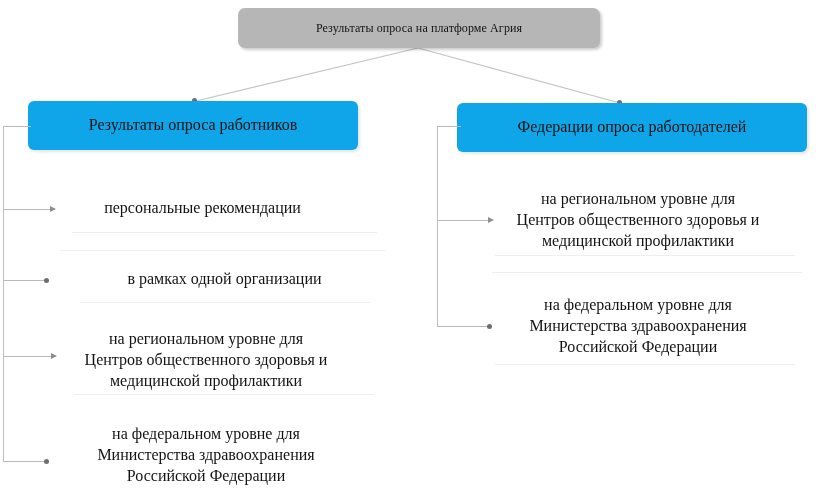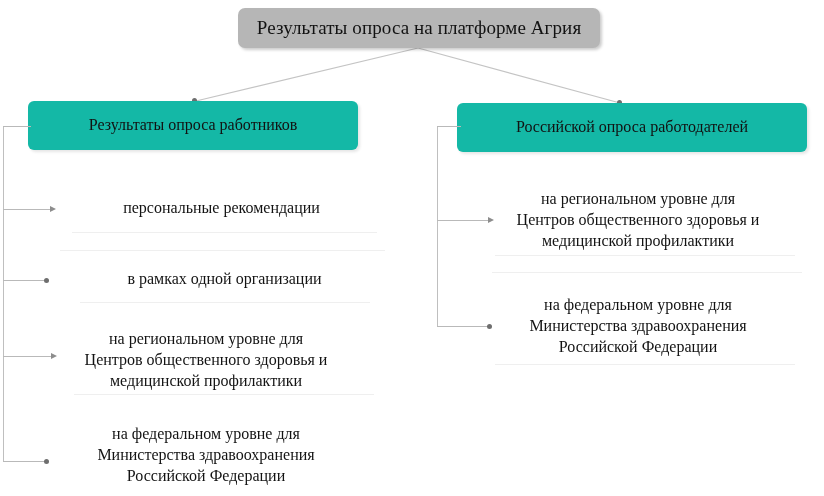--- a/index.html
+++ b/index.html
@@ -25,26 +25,26 @@
     justify-content: center;
     text-align: center;
     box-sizing: border-box;
     line-height: 1.18;
   }
 
   .node.root {
     background: #b6b6b6;
     border-radius: 7px;
     box-shadow: 2px 2px 3px rgba(0,0,0,0.20);
-    font-size: 19px;
+    font-size: 12px;
     letter-spacing: 0.1px;
   }
 
   .node.branch {
-    background: #14b8a6;
+    background: #0ea5e9;
     border-radius: 6px;
     box-shadow: 2px 2px 3px rgba(0,0,0,0.10);
     font-size: 16px;
   }
 
   
   .leaf {
     position: absolute;
     text-align: center;
     box-sizing: border-box;
@@ -108,21 +108,21 @@
 
   <div class="node root" style="left:238px; top:8px; width:362px; height:40px;">
     <span>Результаты опроса на платформе Агрия</span>
   </div>
 
   <div class="node branch" style="left:28px; top:101px; width:330px; height:49px;">
     <span>Результаты опроса работников</span>
   </div>
 
   <div class="node branch" style="left:457px; top:103px; width:350px; height:49px;">
-    <span>Российской опроса работодателей</span>
+    <span>Федерации опроса работодателей</span>
   </div>
 
   <div class="vline" style="left:3px; top:126px; height:335px;"></div>
   <div class="hline" style="left:3px; top:126px; width:28px;"></div>
 
   <div class="hline" style="left:3px; top:209px; width:50px;"></div>
   <div class="arrow" style="left:50px; top:206px;"></div>
 
   <div class="hline" style="left:3px; top:280px; width:44px;"></div>
   <div class="dot" style="left:44px; top:278px;"></div>
@@ -143,21 +143,21 @@
   <div class="dot" style="left:487px; top:324px;"></div>
 
   <div class="sep" style="left:72px; top:232px; width:305px;"></div>
   <div class="sep" style="left:60px; top:250px; width:325px;"></div>
   <div class="sep" style="left:80px; top:302px; width:290px;"></div>
   <div class="sep" style="left:74px; top:394px; width:300px;"></div>
   <div class="sep" style="left:495px; top:255px; width:300px;"></div>
   <div class="sep" style="left:492px; top:272px; width:310px;"></div>
   <div class="sep" style="left:495px; top:364px; width:300px;"></div>
 
-  <div class="leaf" style="left:69px; top:198px; width:305px;">персональные рекомендации</div>
+  <div class="leaf" style="left:50px; top:198px; width:305px;">персональные рекомендации</div>
 
   <div class="leaf" style="left:72px; top:269px; width:305px;">в рамках одной организации</div>
 
   <div class="leaf" style="left:36px; top:329px; width:340px;">на региональном уровне для
 Центров общественного здоровья и
 медицинской профилактики</div>
 
   <div class="leaf" style="left:36px; top:424px; width:340px;">на федеральном уровне для
 Министерства здравоохранения
 Российской Федерации</div>

